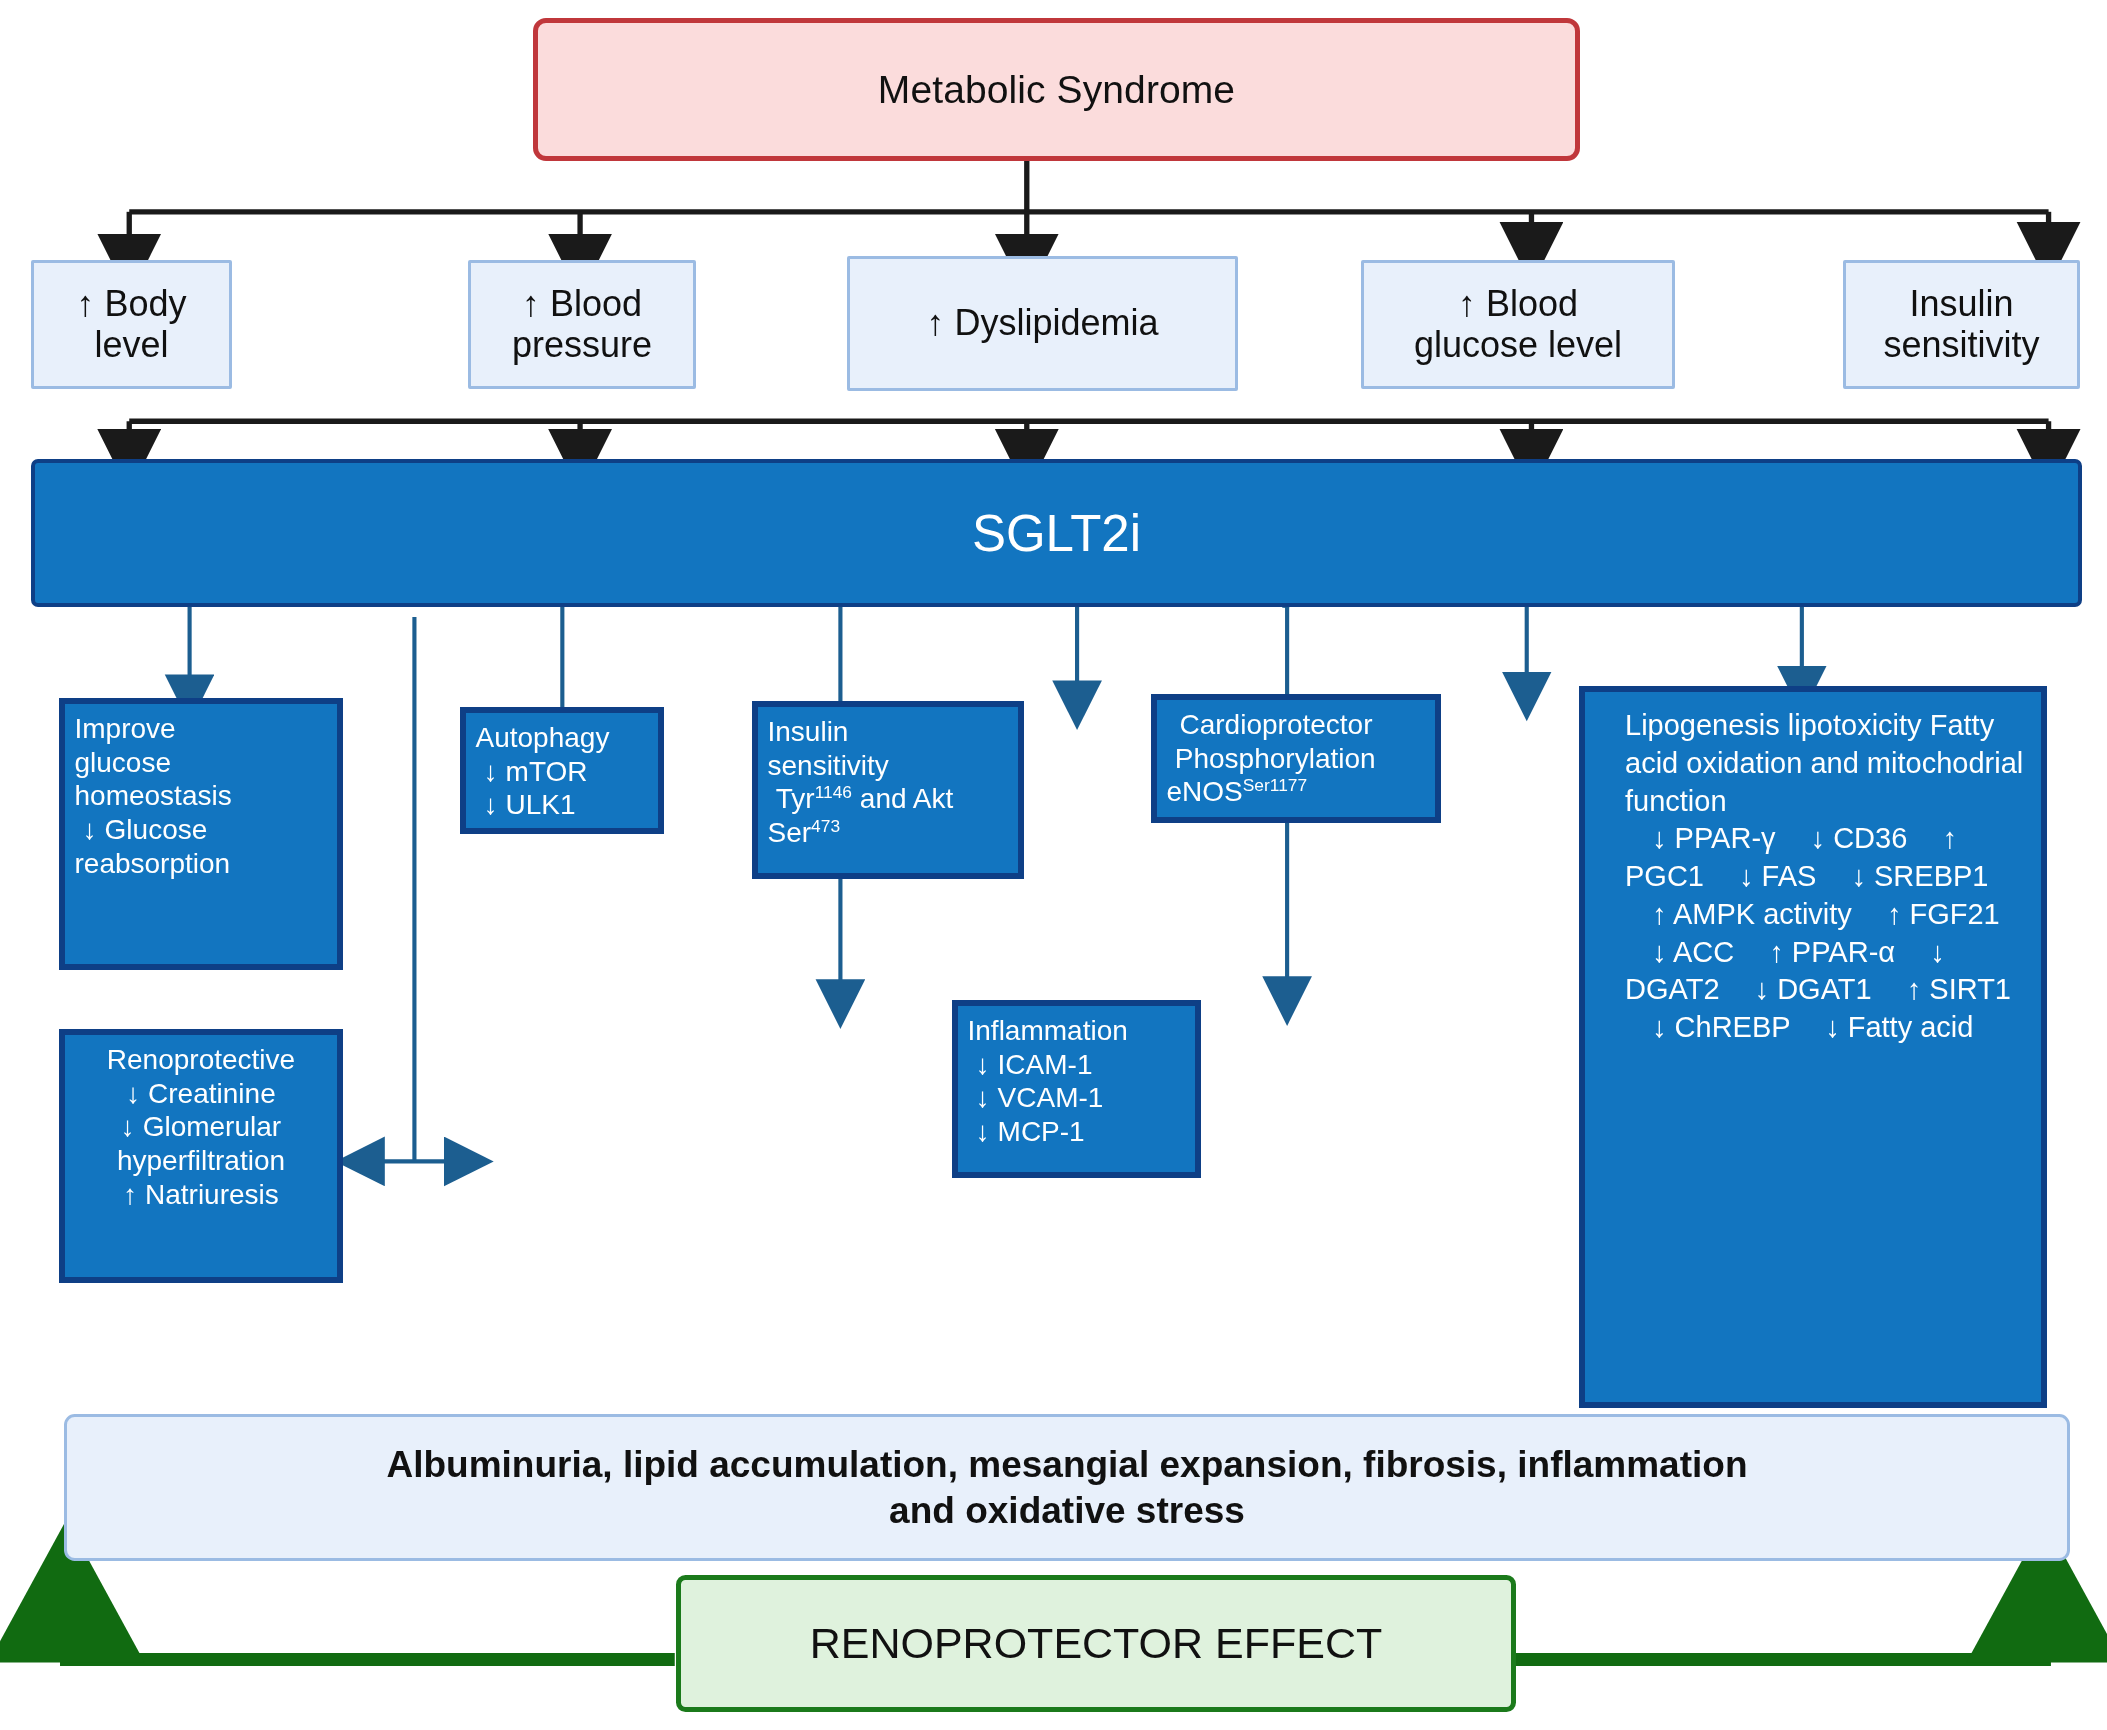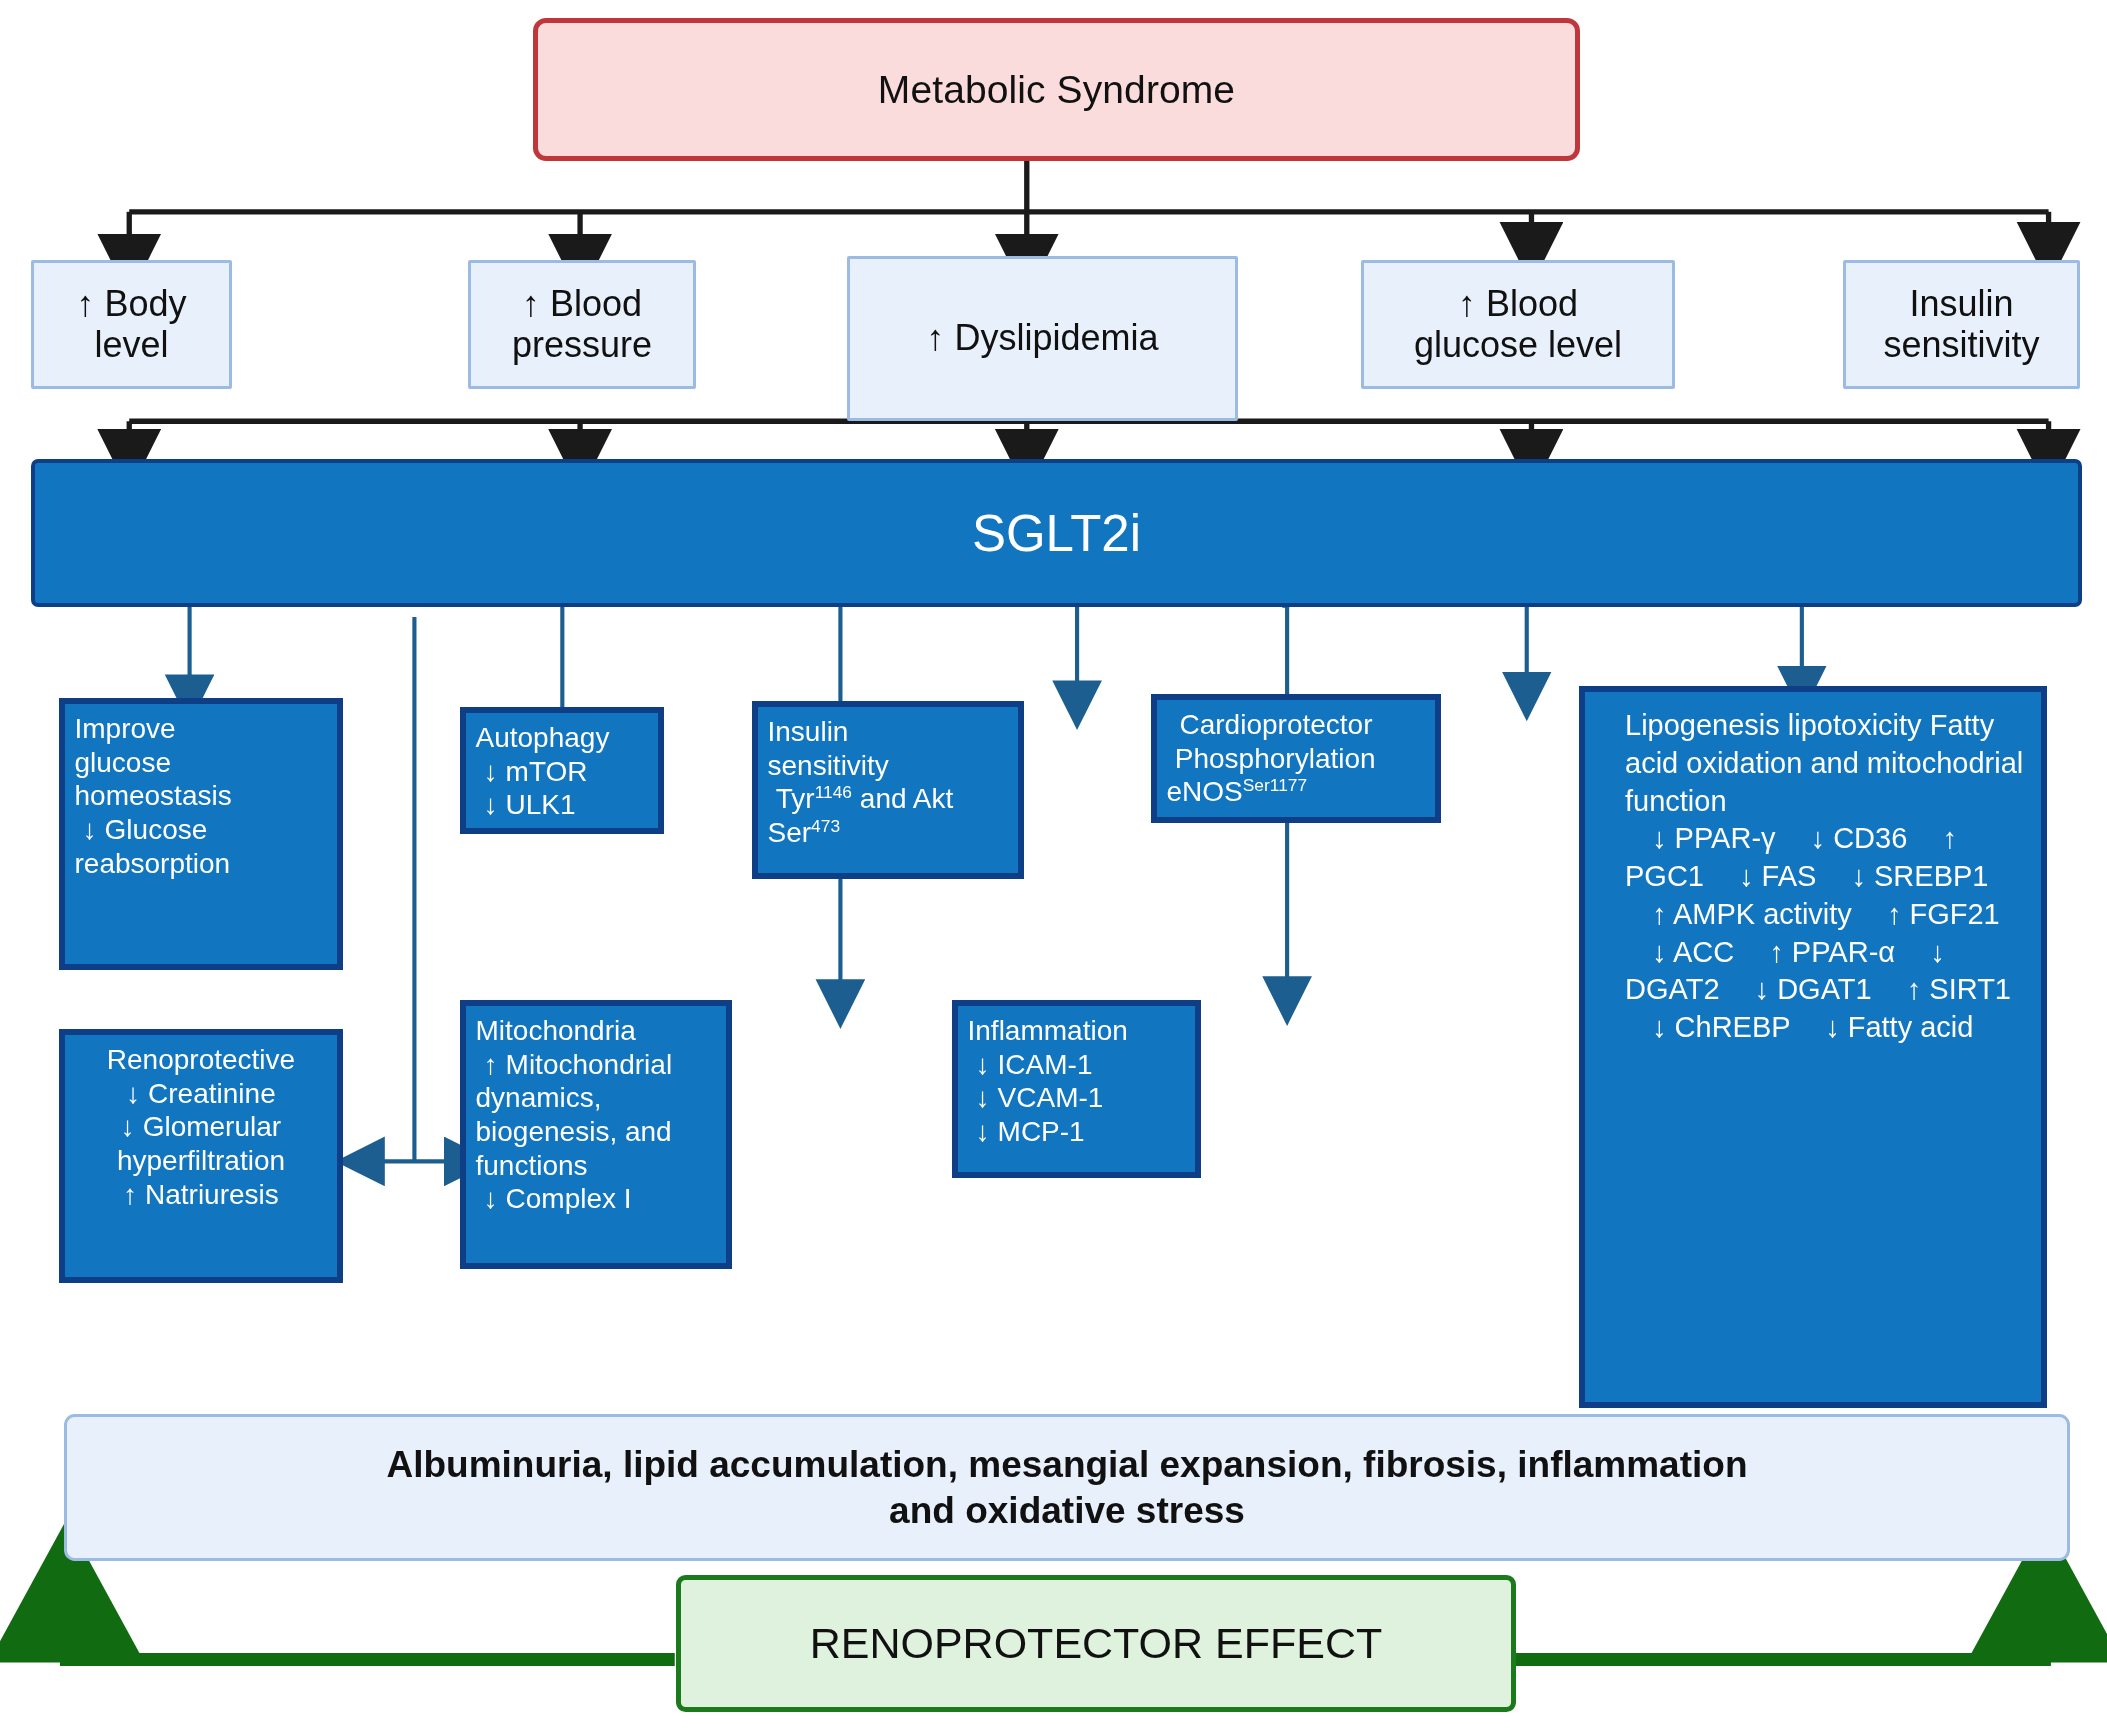--- a/index.html
+++ b/index.html
@@ -152,21 +152,21 @@
     </span>
   </div>
 
   <div class="abs lightbox" style="left:468px;top:260px;width:228px;height:129px;">
     <span>
       <span>↑ Blood</span><br>
       <span>pressure</span>
     </span>
   </div>
 
-  <div class="abs lightbox" style="left:847px;top:256px;width:391px;height:165px;">
+  <div class="abs lightbox" style="left:847px;top:256px;width:391px;height:135px;">
     <span>↑ Dyslipidemia</span>
   </div>
 
   <div class="abs lightbox" style="left:1361px;top:260px;width:314px;height:129px;">
     <span>
       <span>↑ Blood</span><br>
       <span>glucose level</span>
     </span>
   </div>
 
@@ -196,28 +196,20 @@
     <span class="ln" style="text-align:center;">hyperfiltration</span>
     <span class="ln" style="text-align:center;">↑ Natriuresis</span>
   </div>
 
   <div class="abs mechbox" style="left:460px;top:707px;width:204px;height:127px;">
     <span class="hd ln">Autophagy</span>
     <span class="ln indent2">↓ mTOR</span>
     <span class="ln indent2">↓ ULK1</span>
   </div>
 
-  <div class="abs mechbox" style="left:460px;top:1000px;width:272px;height:269px;">
-    <span class="hd ln">Mitochondria</span>
-    <span class="ln indent2">↑ Mitochondrial</span>
-    <span class="ln">dynamics,</span>
-    <span class="ln">biogenesis, and</span>
-    <span class="ln">functions</span>
-    <span class="ln indent2">↓  Complex I</span>
-  </div>
 
   <div class="abs mechbox" style="left:752px;top:701px;width:272px;height:178px;">
     <span class="hd ln">Insulin</span>
     <span class="hd ln">sensitivity</span>
     <span class="ln indent2">Tyr<sup>1146</sup> and Akt</span>
     <span class="ln">Ser<sup>473</sup></span>
   </div>
 
   <div class="abs mechbox" style="left:952px;top:1000px;width:249px;height:178px;">
     <span class="hd ln">Inflammation</span>

